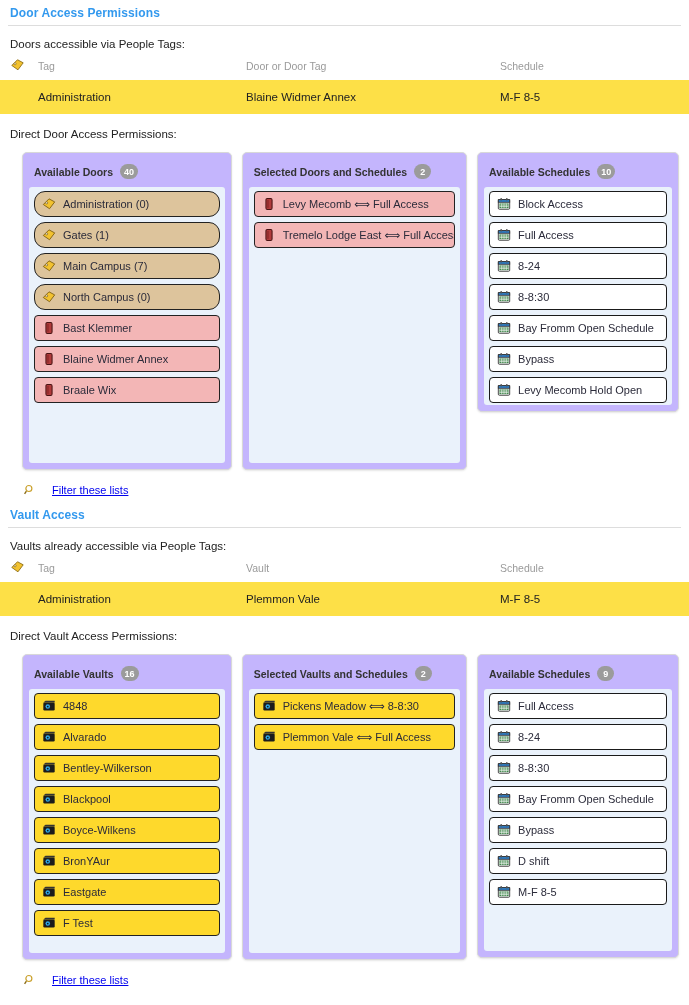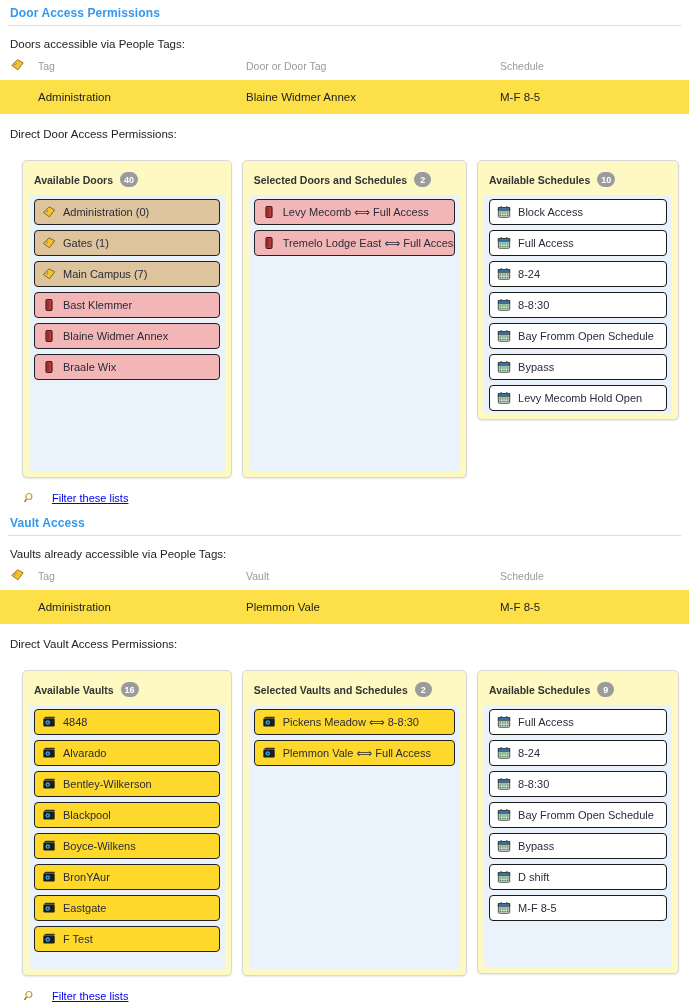--- a/index.html
+++ b/index.html
@@ -57,27 +57,26 @@
   }
 
   
   .panels {
     display: flex;
     gap: 10px;
     padding: 6px 10px 0 22px;
     align-items: flex-start;
   }
   .panel {
-    background: #fef9c3;
+    background: #c4b5fd;
     border: 1px solid #d8d8d8;
     border-radius: 5px;
     box-shadow: 0 1px 2px rgba(0,0,0,.10);
     padding: 6px;
     overflow: hidden;
-    margin-top: 8px;
   }
   .panel.col-a { width: 214px; }
   .panel.col-b { width: 230px; }
   .panel.col-c { width: 206px; }
 
   .panel-head {
     display: flex;
     align-items: center;
     gap: 7px;
     padding: 5px 4px 8px 5px;
@@ -119,21 +118,21 @@
     border: 1px solid #222;
     border-radius: 4px;
     padding: 5px 7px;
     margin-bottom: 5px;
     font-size: 11px;
     color: #2b2b3a;
     line-height: 1.1;
     white-space: nowrap;
     overflow: hidden;
   }
-  .item.tagitem  { background: #ddc49c; }
+  .item.tagitem  { background: #ddc49c; border-radius: 11px; }
   .item.doorit   { background: #f3b6b6; }
   .item.vaultit  { background: #fed92c; }
   .item.schedit  { background: #ffffff; border-color: #1a1a1a; }
 
   .ico { flex: 0 0 auto; display: block; }
 
   .filter-link {
     display: flex;
     align-items: center;
     gap: 16px;
@@ -203,20 +202,27 @@
             </svg>
             <span>Gates (1)</span>
           </div>
           <div class="item tagitem">
             <svg class="ico" viewBox="0 0 16 16" width="14" height="14">
               <path d="M1.5 8.6 L8 2.1 L14.5 5.6 L8.6 13.4 Z" fill="#f2c230" stroke="#7a5c10" stroke-width="1"></path>
               <circle cx="5.3" cy="6.7" r="1.2" fill="#fff" stroke="#7a5c10" stroke-width=".8"></circle>
             </svg>
             <span>Main Campus (7)</span>
           </div>
+          <div class="item tagitem">
+            <svg class="ico" viewBox="0 0 16 16" width="14" height="14">
+              <path d="M1.5 8.6 L8 2.1 L14.5 5.6 L8.6 13.4 Z" fill="#f2c230" stroke="#7a5c10" stroke-width="1"></path>
+              <circle cx="5.3" cy="6.7" r="1.2" fill="#fff" stroke="#7a5c10" stroke-width=".8"></circle>
+            </svg>
+            <span>North Campus (0)</span>
+          </div>
           <div class="item doorit">
             <svg class="ico" viewBox="0 0 16 16" width="14" height="14">
               <rect x="4.5" y="1.8" width="7" height="12.4" rx="1.6" fill="#b03b3b" stroke="#4a1414" stroke-width="1.2"></rect>
               <rect x="6" y="3.4" width="1.6" height="9" fill="#8d2a2a"></rect>
             </svg>
             <span>Bast Klemmer</span>
           </div>
           <div class="item doorit">
             <svg class="ico" viewBox="0 0 16 16" width="14" height="14">
               <rect x="4.5" y="1.8" width="7" height="12.4" rx="1.6" fill="#b03b3b" stroke="#4a1414" stroke-width="1.2"></rect>

